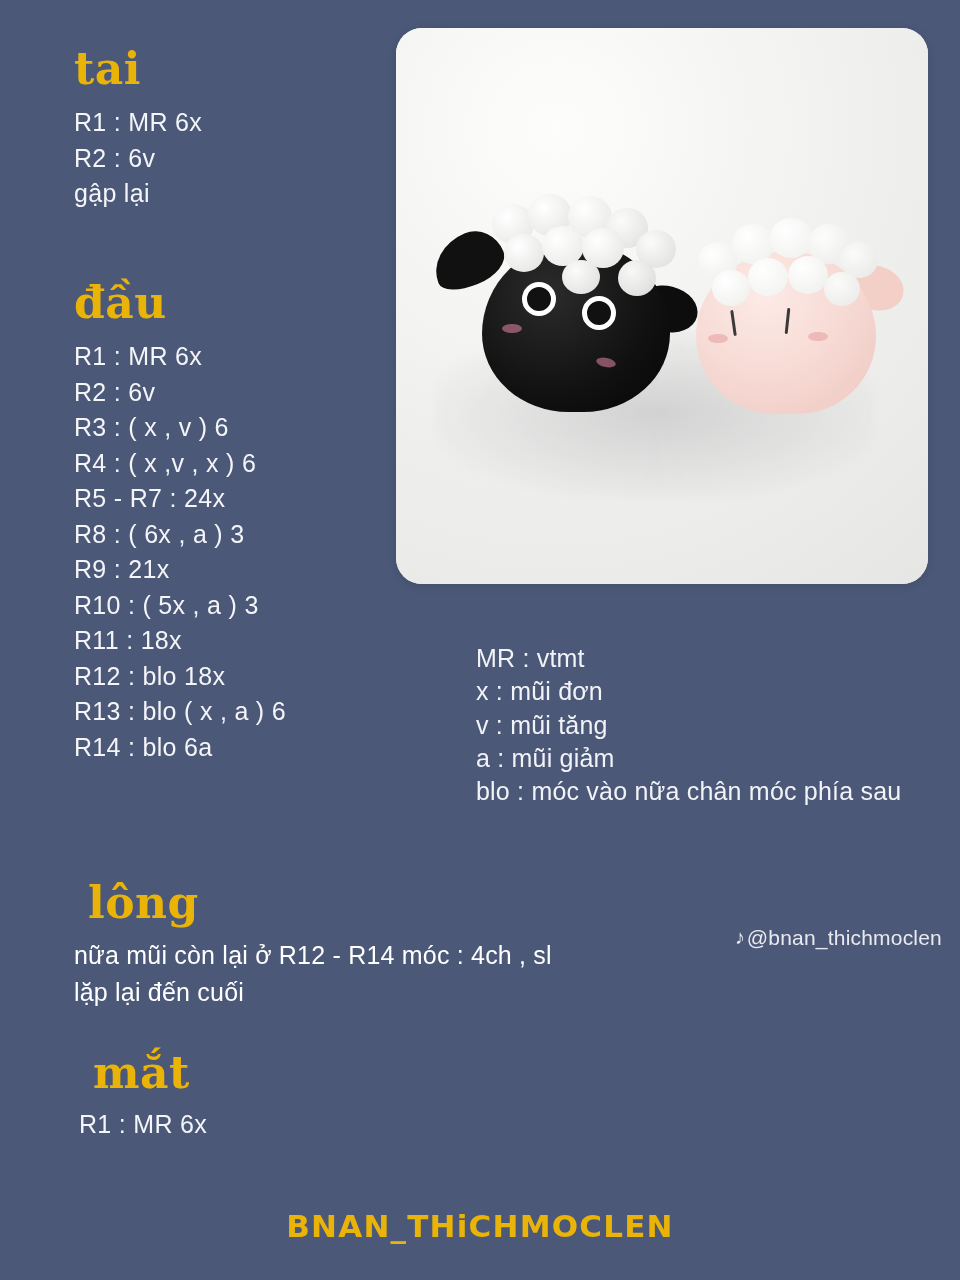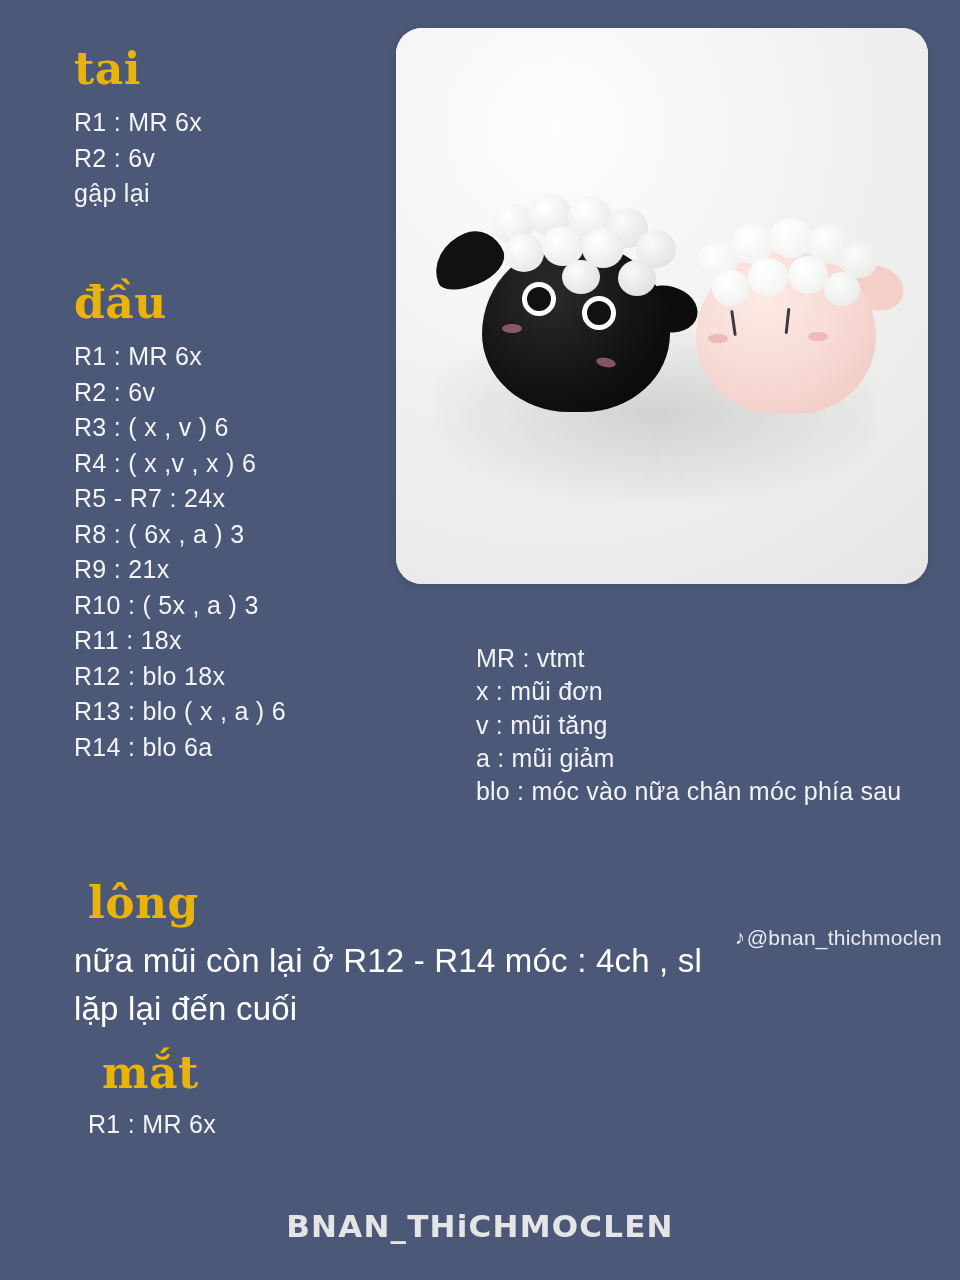--- a/index.html
+++ b/index.html
@@ -163,30 +163,30 @@
   
   .block-long {
     position: absolute;
     left: 74px;
     top: 878px;
     width: 820px;
   }
   .block-long .section-title { margin-left: 14px; }
   .long-text {
     margin-top: 10px;
-    font-size: 33px;
+    font-size: 25px;
     line-height: 1.45;
     font-weight: 300;
     letter-spacing: 0.2px;
   }
 
   
   .block-mat {
     position: absolute;
-    left: 88px;
+    left: 79px;
     top: 1048px;
   }
   .block-mat .section-title { margin-left: 14px; }
   .block-mat .rows { margin-top: 10px; }
 
   
   .watermark {
     position: absolute;
     right: 18px;
     top: 926px;
@@ -207,21 +207,21 @@
   .footer-handle {
     position: absolute;
     left: 0;
     right: 0;
     top: 1208px;
     text-align: center;
     font-family: "DejaVu Sans", sans-serif;
     font-weight: bold;
     font-size: 31px;
     letter-spacing: 1.2px;
-    color: #e5e5e5;
+    color: #eab308;
   }
 </style>
 </head>
 <body>
 
 <div class="left-col">
 
   <div class="block-tai">
     <div class="section-title">tai</div>
     <div class="rows">

